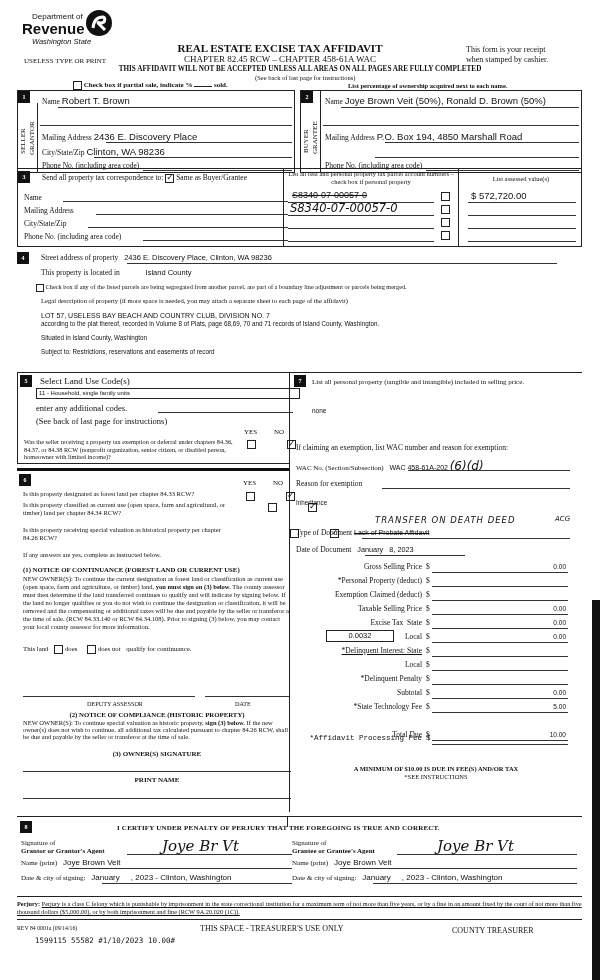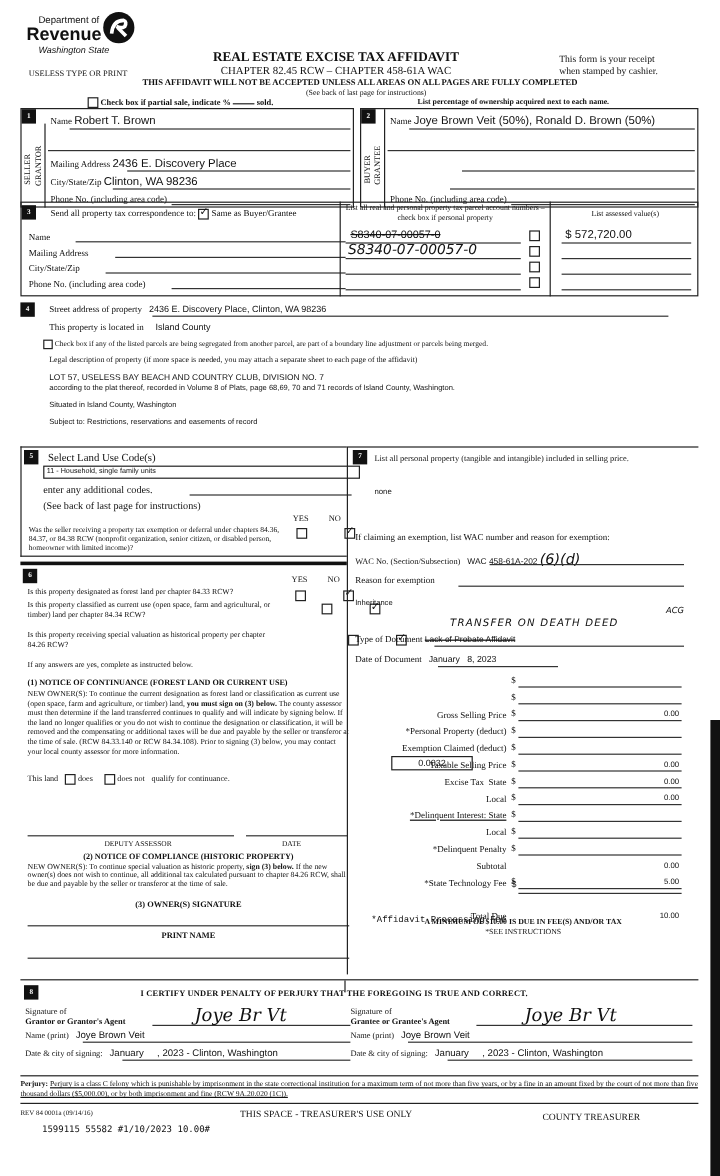--- a/index.html
+++ b/index.html
@@ -10,21 +10,21 @@
   .hand { font-family: "DejaVu Sans", sans-serif; font-style: italic; }
   .box { border: 1px solid #222; }
   .badge { position: absolute; background: #111; color: #fff; font-size: 6px; width: 12px; height: 12px; text-align: center; line-height: 12px; font-weight: bold; }
   .cb { display: inline-block; width: 9px; height: 9px; border: 1px solid #222; vertical-align: middle; position: relative; background: #fff; }
   .cb.checked::after { content: "\2713"; position: absolute; left: 0px; top: -3px; font-size: 9px; font-family: "DejaVu Sans", sans-serif; }
   .lbl { font-size: 7.5px; }
   .val { font-family: "Liberation Sans", sans-serif; font-size: 10px; }
   .vert { position: absolute; writing-mode: vertical-rl; transform: rotate(180deg); font-size: 7px; text-align: center; }
   .rowline { position: absolute; height: 0; border-bottom: 1px solid #333; }
   .bold { font-weight: bold; }
-  .right { text-align: right; margin-top: 29px; }
+  .right { text-align: right; }
   .center { text-align: center; }
 </style>
 </head>
 <body>
 
 <div class="abs" style="left:22px;top:8px;width:100px;height:40px;">
   <div class="sans" style="position:absolute;left:10px;top:4px;font-size:8px;">Department of</div>
   <div class="sans bold" style="position:absolute;left:0px;top:12px;font-size:15px;">Revenue</div>
   <div class="sans" style="position:absolute;left:10px;top:29px;font-size:7.5px;font-style:italic;">Washington State</div>
   <svg style="position:absolute;left:62px;top:0px;" width="30" height="30" viewBox="0 0 30 30">
@@ -81,20 +81,24 @@
   <div class="abs" style="left:0;top:0;width:20px;height:82px;border-right:1px solid #222;"></div>
   <div class="vert" style="left:1px;top:30px;height:40px;"><span>BUYER</span></div>
   <div class="vert" style="left:10px;top:25px;height:44px;"><span>GRANTEE</span></div>
 
   <div class="abs lbl" style="left:24px;top:4px;width:256px;">
     <span>Name</span>
     <span class="val" style="font-size:9.5px;">Joye Brown Veit (50%), Ronald D. Brown (50%)</span>
   </div>
   <div class="rowline" style="left:40px;top:16px;width:238px;"></div>
   <div class="rowline" style="left:22px;top:34px;width:256px;"></div>
+  <div class="abs lbl" style="left:24px;top:40px;width:256px;">
+    <span>Mailing Address</span>
+    <span class="val" style="font-size:9.5px;">P.O. Box 194, 4850 Marshall Road</span>
+  </div>
   <div class="rowline" style="left:84px;top:51px;width:194px;"></div>
   <div class="rowline" style="left:74px;top:66px;width:204px;"></div>
   <div class="abs lbl" style="left:24px;top:70px;">
     <span>Phone No. (including area code)</span>
   </div>
   <div class="rowline" style="left:125px;top:79px;width:153px;"></div>
 </div>
 
 <div class="abs box" style="left:17px;top:168px;width:565px;height:79px;">
   <div class="badge" style="left:0;top:2px;">3</div>
@@ -144,21 +148,21 @@
 
 <div class="abs" style="left:17px;top:250px;width:565px;height:118px;">
   <div class="badge" style="left:0;top:2px;">4</div>
   <div class="abs lbl" style="left:24px;top:3px;width:540px;">
     <span>Street address of property</span>
     <span class="sans" style="font-size:7.5px;margin-left:4px;">2436 E. Discovery Place, Clinton, WA 98236</span>
   </div>
   <div class="rowline" style="left:110px;top:13px;width:430px;"></div>
   <div class="abs lbl" style="left:24px;top:18px;">
     <span>This property is located in</span>
-    <span class="sans" style="font-size:7.5px;margin-left:8px;">Island County</span>
+    <span class="sans" style="font-size:7.5px;margin-left:24px;">Island County</span>
   </div>
   <div class="abs" style="left:19px;top:33px;width:545px;font-size:6.3px;">
     <span class="cb" style="width:8px;height:8px;"></span>
     <span>Check box if any of the listed parcels are being segregated from another parcel, are part of a boundary line adjustment or parcels being merged.</span>
   </div>
   <div class="abs" style="left:24px;top:47px;font-size:6.6px;">Legal description of property (if more space is needed, you may attach a separate sheet to each page of the affidavit)</div>
   <div class="abs sans" style="left:24px;top:62px;width:540px;font-size:6.3px;line-height:8px;">
     <div style="font-size:7px;">LOT 57, USELESS BAY BEACH AND COUNTRY CLUB, DIVISION NO. 7</div>
     <div>according to the plat thereof, recorded in Volume 8 of Plats, page 68,69, 70 and 71 records of Island County, Washington.</div>
     <div style="margin-top:6px;">Situated in Island County, Washington</div>
@@ -245,21 +249,21 @@
     <span>WAC No. (Section/Subsection)</span>
     <span class="sans" style="font-size:7px;margin-left:4px;">WAC 458-61A-202</span>
     <span class="hand" style="font-size:12px;">(6)(d)</span>
   </div>
   <div class="rowline" style="left:118px;top:97px;width:162px;"></div>
   <div class="abs" style="left:6px;top:106px;font-size:7.5px;">Reason for exemption</div>
   <div class="rowline" style="left:92px;top:115px;width:188px;"></div>
   <div class="abs sans" style="left:6px;top:126px;font-size:6.3px;">Inheritance</div>
 
   <div class="abs hand" style="left:85px;top:142px;font-size:8.5px;letter-spacing:1px;">TRANSFER ON DEATH DEED</div>
-  <div class="abs hand" style="left:265px;top:132px;font-size:7px;">ACG</div>
+  <div class="abs hand" style="left:265px;top:142px;font-size:7px;">ACG</div>
   <div class="abs" style="left:6px;top:155px;font-size:7.5px;">
     <span>Type of Document</span>
     <span class="sans" style="font-size:7px;text-decoration:line-through;">Lack of Probate Affidavit</span>
   </div>
   <div class="rowline" style="left:72px;top:165px;width:208px;"></div>
   <div class="abs" style="left:6px;top:172px;font-size:7.5px;">
     <span>Date of Document</span>
     <span class="sans" style="font-size:7.3px;margin-left:4px;white-space:pre;">January   8, 2023</span>
   </div>
   <div class="rowline" style="left:75px;top:182px;width:100px;"></div>

